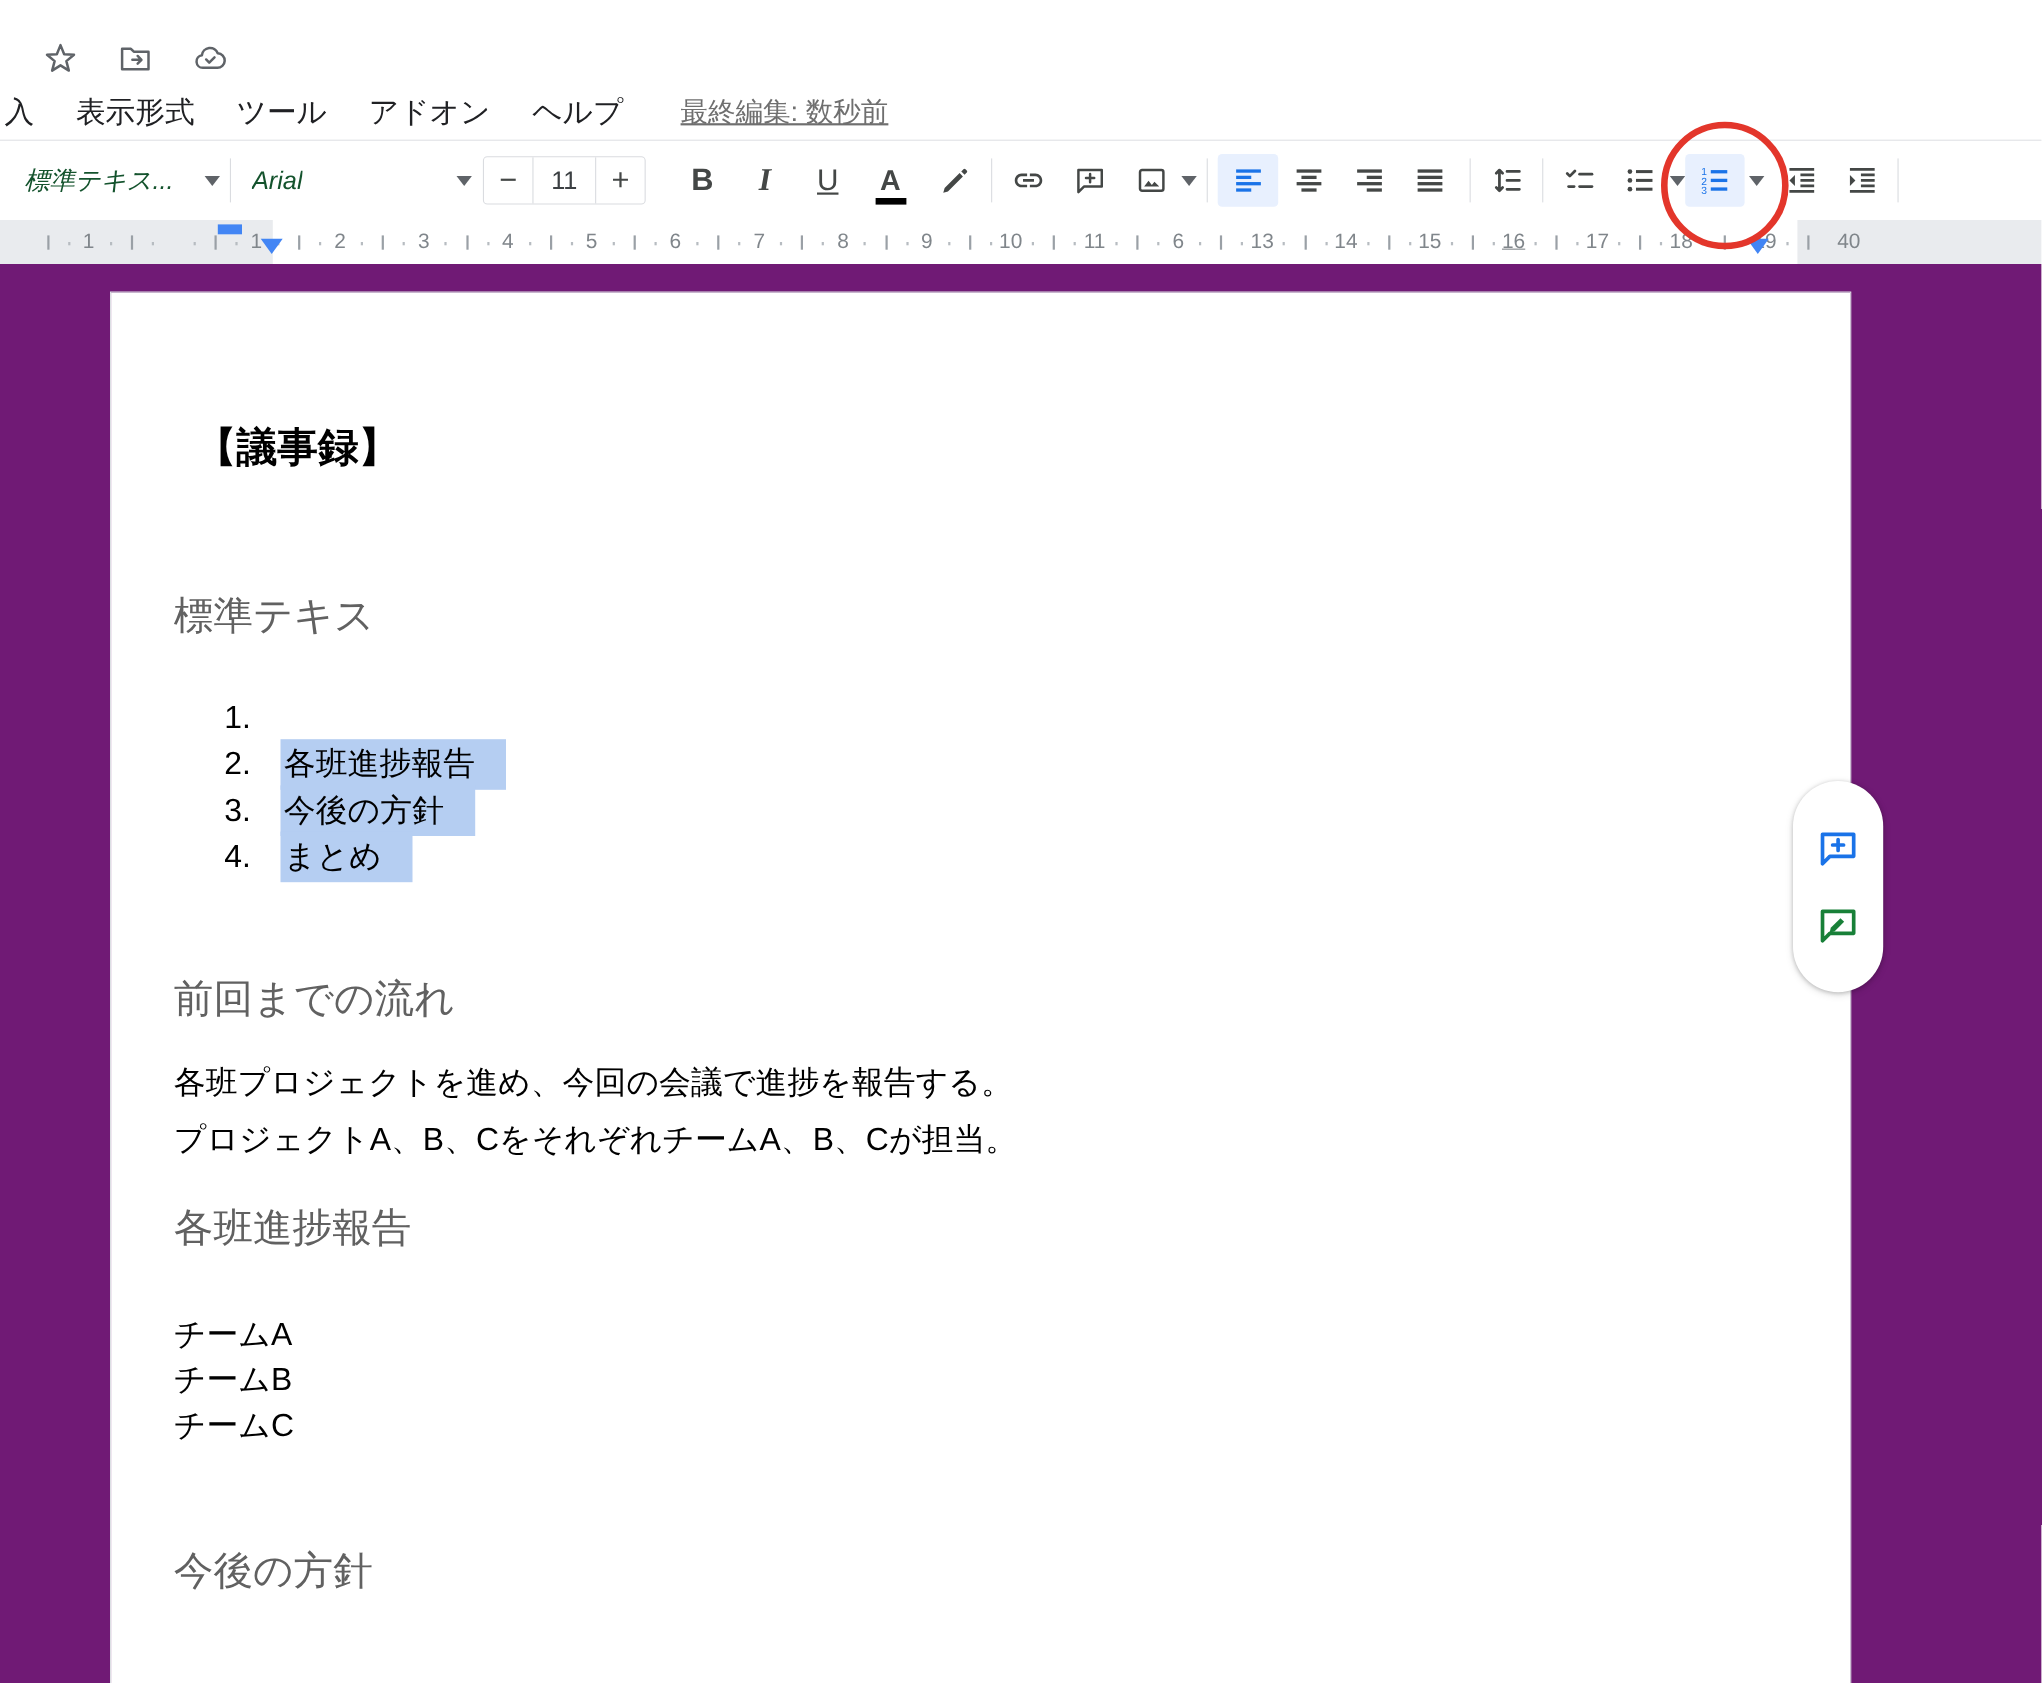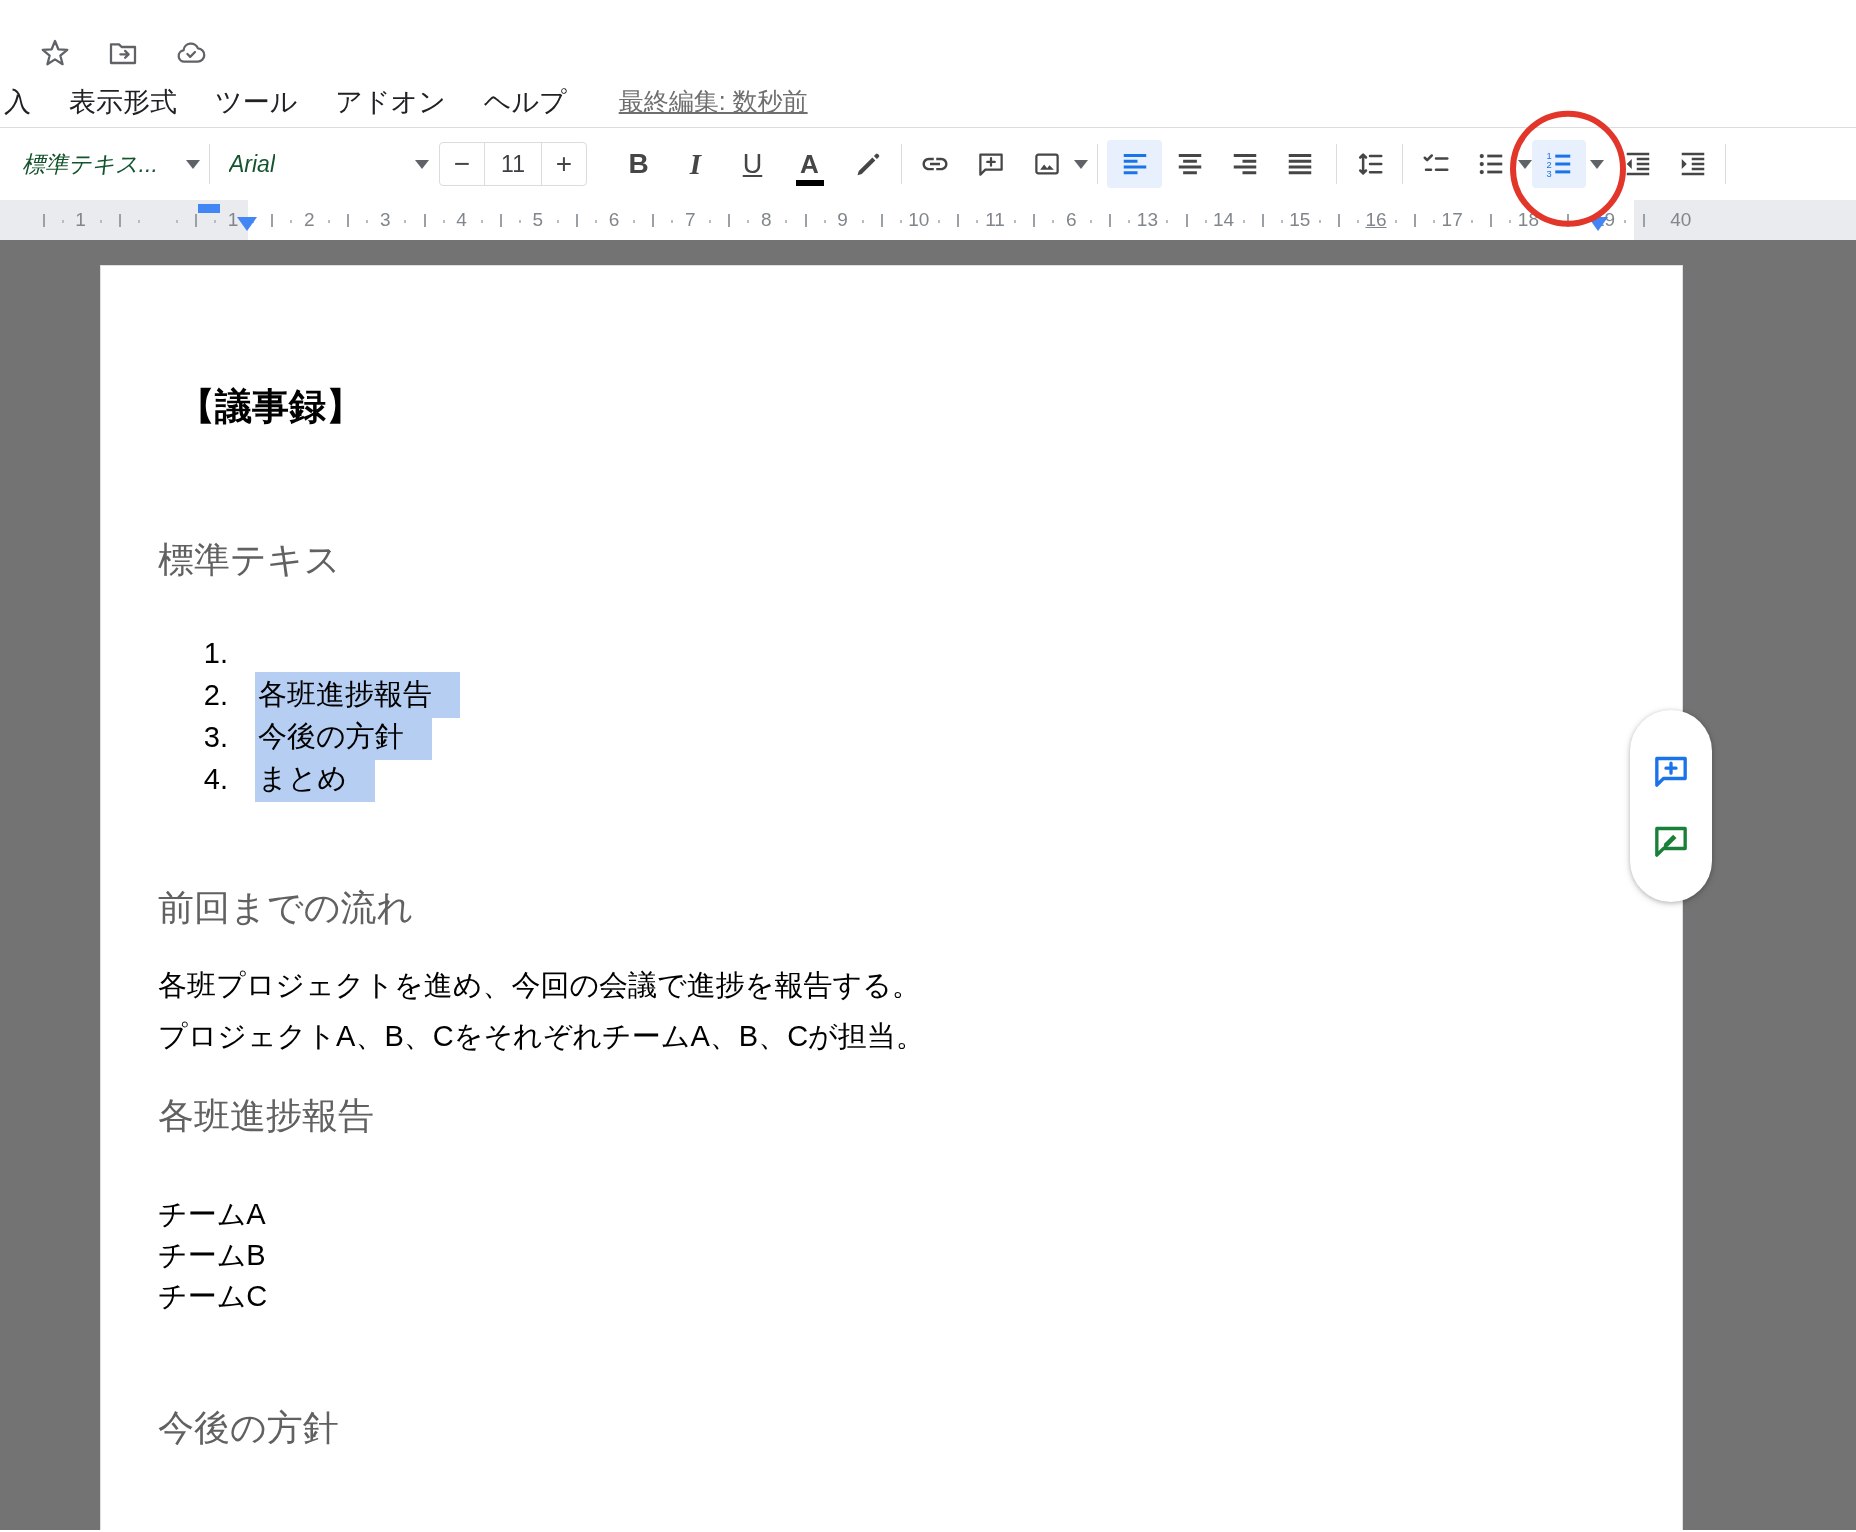--- a/index.html
+++ b/index.html
@@ -46,21 +46,21 @@
   
   .ruler{position:relative;height:40px;background:#e9ebee;overflow:visible;z-index:5;}
   .ruler-white{position:absolute;left:248px;top:0;width:1386px;height:40px;background:#fff;}
   .ruler-num{position:absolute;top:9px;transform:translateX(-50%);font-size:19px;color:#80868b;}
   .tick-dot{position:absolute;top:20px;width:2px;height:3px;background:#b7bcc1;}
   .tick-bar{position:absolute;top:14px;width:2px;height:13px;background:#9aa0a6;}
   .marker-rect{position:absolute;left:198px;top:4px;width:22px;height:9px;background:#4285f4;cursor:pointer;}
   .tri-down{position:absolute;width:0;height:0;border-left:10px solid transparent;border-right:10px solid transparent;border-top:14px solid #4285f4;cursor:pointer;}
 
   
-  .canvas{position:relative;height:1290px;background:#737373;overflow:hidden;}
+  .canvas{position:relative;height:1290px;background:#701a75;overflow:hidden;}
   .page{position:absolute;left:101px;top:26px;width:1581px;height:1280px;background:#fff;outline:1px solid #dcdfe3;}
   .doc-title{position:absolute;left:77px;top:116px;font-size:37px;font-weight:bold;color:#000;}
   .doc-h{position:absolute;left:57px;font-size:36px;font-weight:400;color:#616161;white-space:nowrap;}
   .agenda{position:absolute;left:57px;top:366px;font-size:29px;color:#000;}
   .agenda-row{display:flex;height:42px;align-items:center;}
   .agenda-num{width:70px;text-align:right;flex:0 0 auto;}
   .agenda-gap{width:27px;flex:0 0 auto;}
   .hl{background:#b5cef2;padding:3px 28px 3px 3px;white-space:nowrap;}
   .doc-p{position:absolute;left:57px;font-size:29px;line-height:51px;color:#000;white-space:nowrap;}
   .teams{position:absolute;left:57px;font-size:29px;line-height:41px;color:#000;}

